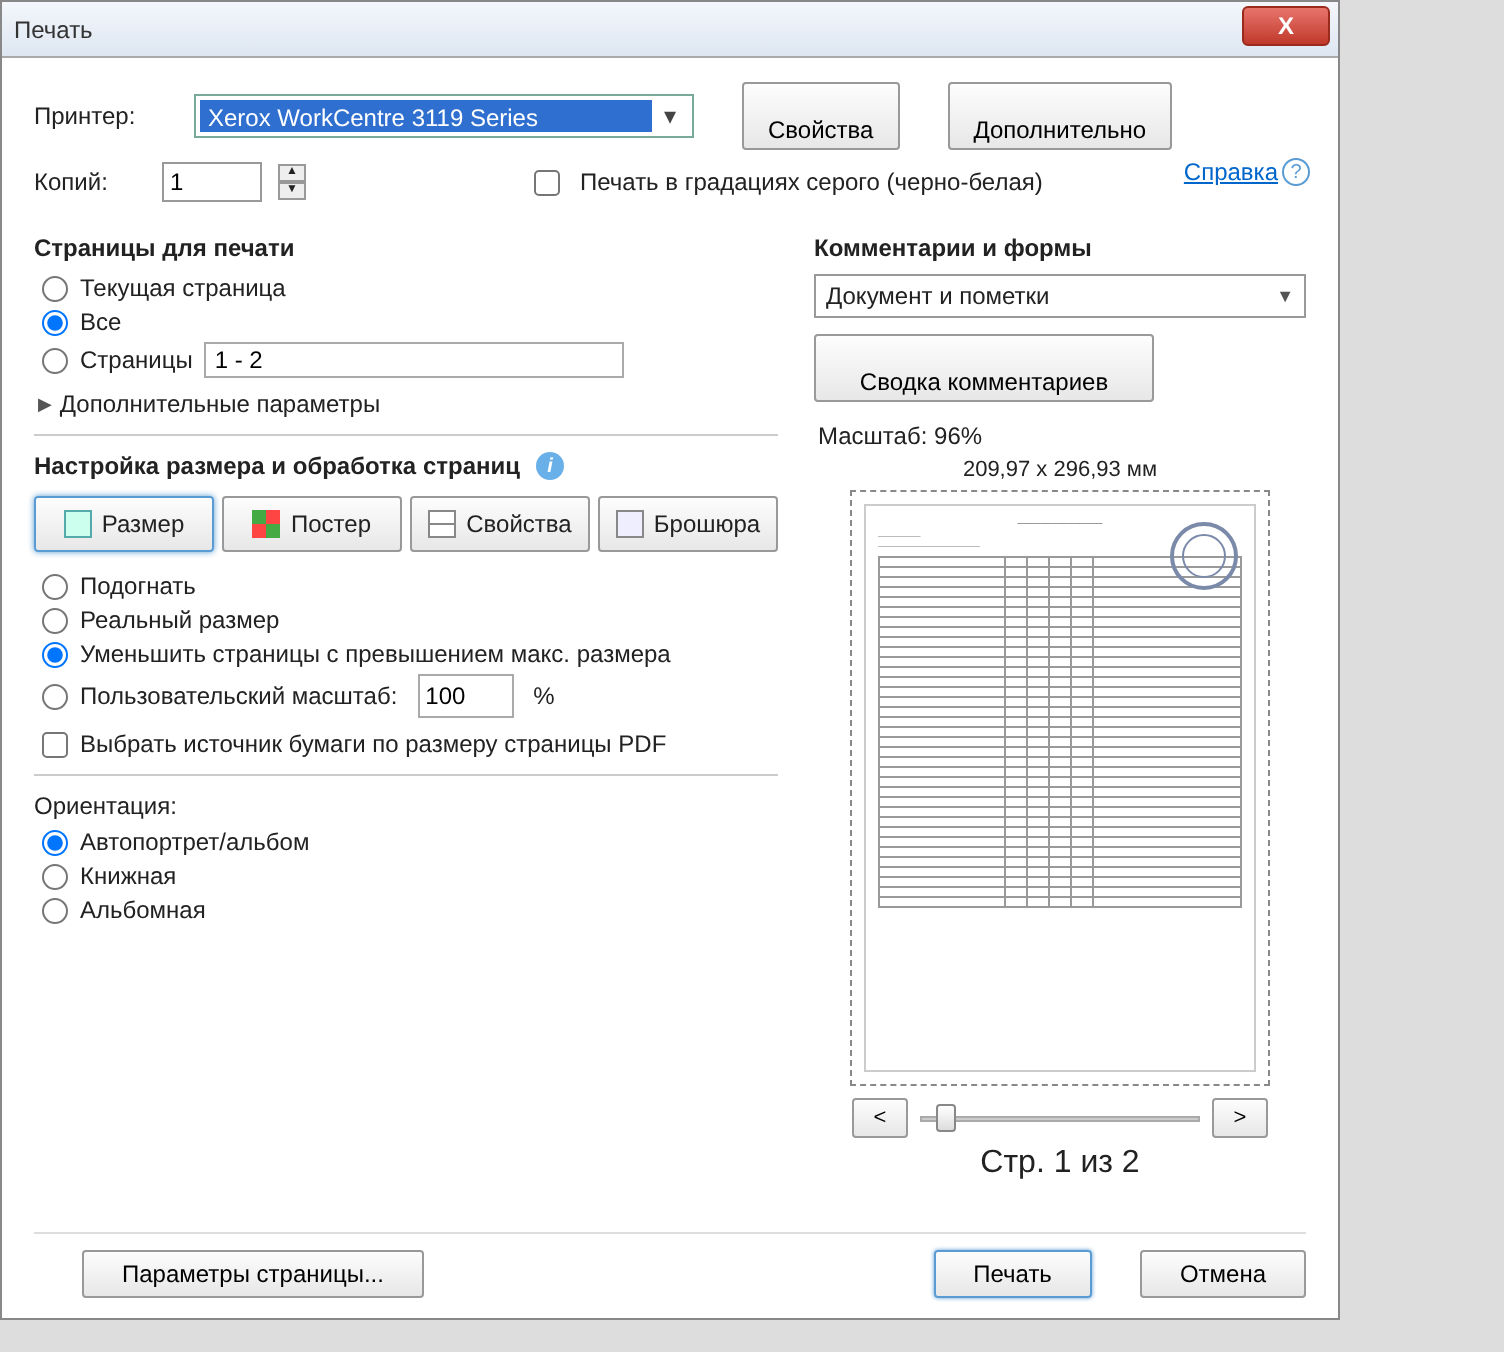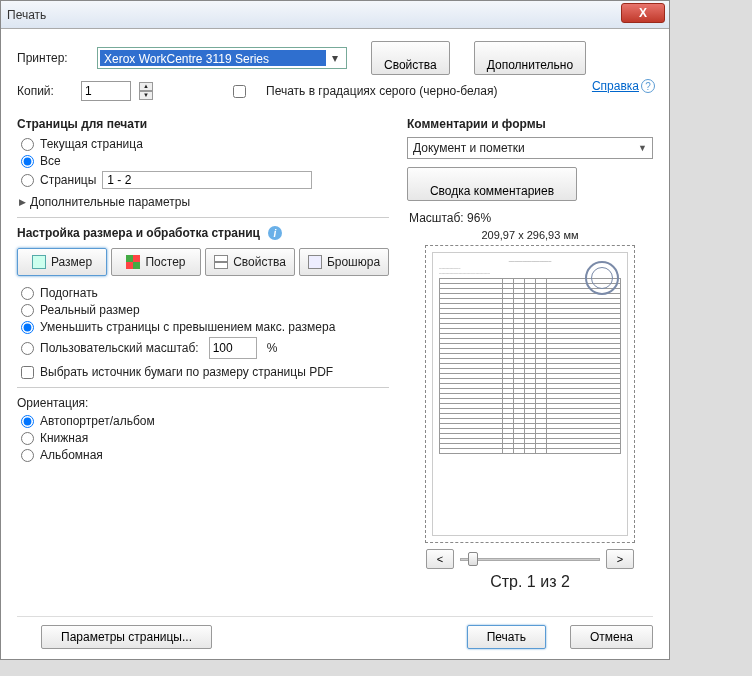--- a/index.html
+++ b/index.html
@@ -18,21 +18,21 @@
 .btn { height: 22px; padding: 16px 12px; background: linear-gradient(#fdfdfd, #e7e7e7); border: 1px solid #999; border-radius: 2px; font-size: 12px; cursor: pointer; }
 .btn.primary { border-color: #5a9bd4; box-shadow: 0 0 2px #5a9bd4; }
 .help-link { position: absolute; right: 30px; top: 50px; color: #0066cc; text-decoration: underline; font-size: 12px; }
 .help-icon { position: absolute; right: 14px; top: 50px; width: 14px; height: 14px; border-radius: 50%; border: 1px solid #5a9bd4; color: #5a9bd4; font-size: 10px; display: flex; align-items: center; justify-content: center; }
 
 .copies-row { display: flex; align-items: center; gap: 8px; margin-bottom: 10px; }
 .copies-row label { width: 56px; }
 .spinner { width: 50px; height: 20px; border: 1px solid #999; padding: 0 3px; font-size: 12px; }
 .spin-btns { display: flex; flex-direction: column; }
 .spin-btns div { width: 14px; height: 9px; border: 1px solid #999; background: #eee; font-size: 6px; text-align: center; line-height: 7px; cursor: pointer; }
-.grayscale { margin-left: 72px; display: flex; align-items: center; gap: 20px; }
+.grayscale { margin-left: 106px; display: flex; align-items: center; gap: 10px; }
 
 .main-columns { display: flex; gap: 18px; flex: 1; }
 .left-col { width: 430px; }
 .right-col { flex: 1; }
 
 .section-title { font-weight: bold; margin-bottom: 6px; margin-top: 6px; }
 .radio-row, .check-row { display: flex; align-items: center; gap: 6px; margin: 3px 0 3px 4px; }
 .radio-row input[type=text] { border: 1px solid #aaa; height: 18px; padding: 0 4px; font-size: 12px; }
 .expand-link { margin: 6px 0 8px 2px; display: flex; align-items: center; gap: 4px; cursor: pointer; }
 .expand-link .tri { font-size: 9px; color: #555; }

